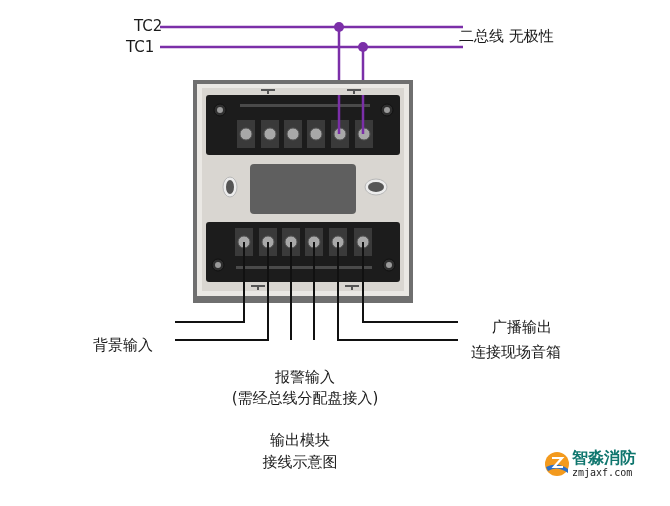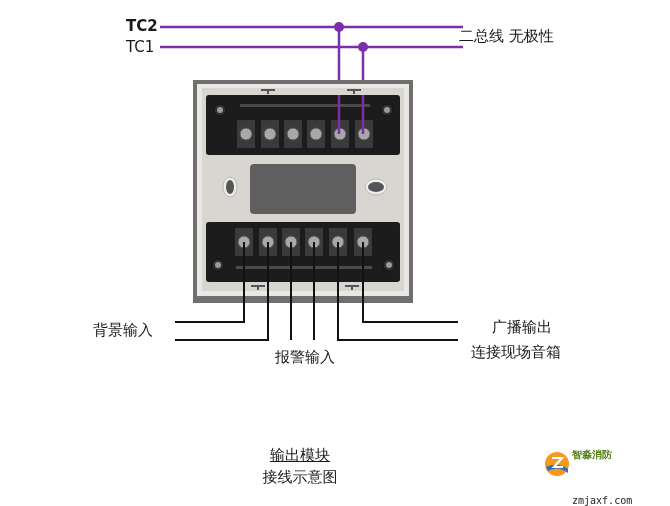--- a/index.html
+++ b/index.html
@@ -2,22 +2,22 @@
 <html><head>
   <meta charset="utf-8">
   <style>
     html, body { margin: 0; padding: 0; background: #ffffff; }
     body { width: 670px; height: 506px; position: relative; overflow: hidden;
            font-family: "DejaVu Sans", "Liberation Sans", sans-serif; color: #1a1a1a; }
     .abs { position: absolute; }
     .lbl { position: absolute; font-size: 15px; line-height: 19px; white-space: nowrap; color: #1a1a1a; }
     .center { text-align: center; }
     svg { position: absolute; left: 0; top: 0; }
-    .logo-text-cn { position: absolute; font-size: 10px; font-weight: bold; color: #4d7c0f; white-space: nowrap; }
-    .logo-text-en { position: absolute; font-size: 10px; font-family: "DejaVu Sans Mono", monospace; color: #222; white-space: nowrap; margin-top: 28px; }
+    .logo-text-cn { position: absolute; font-size: 16px; font-weight: bold; color: #0f766e; white-space: nowrap; }
+    .logo-text-en { position: absolute; font-size: 10px; font-family: "DejaVu Sans Mono", monospace; color: #222; white-space: nowrap; }
   </style>
 </head>
 <body>
 
 <svg width="670" height="506" viewBox="0 0 670 506">
 
   <g>
     <line x1="160" y1="27" x2="463" y2="27" stroke="#7b2fa8" stroke-width="2.5"></line>
     <line x1="160" y1="47" x2="463" y2="47" stroke="#7b2fa8" stroke-width="2.5"></line>
     <line x1="339" y1="27" x2="339" y2="135" stroke="#7b2fa8" stroke-width="2.5"></line>
@@ -98,35 +98,36 @@
   <g stroke="#111" stroke-width="2" fill="none">
     <polyline points="244,242 244,322 175,322"></polyline>
     <polyline points="268,242 268,340 175,340"></polyline>
     <line x1="291" y1="242" x2="291" y2="340"></line>
     <line x1="314" y1="242" x2="314" y2="340"></line>
     <polyline points="338,242 338,340 458,340"></polyline>
     <polyline points="363,242 363,322 458,322"></polyline>
   </g>
 </svg>
 
-<div class="lbl" style="left:126px; top:17px;font-weight:bold;">TC2</div>
+<div class="lbl" style="left:134px; top:17px;">TC2</div>
 <div class="lbl" style="left:126px; top:38px;text-align:center;">TC1</div>
 <div class="lbl" style="left:459px; top:27px;">二总线 无极性</div>
 
-<div class="lbl" style="left:93px; top:321px;">背景输入</div>
+<div class="lbl" style="left:93px; top:336px;">背景输入</div>
 
 <div class="lbl" style="left:492px; top:318px;">广播输出</div>
 <div class="lbl" style="left:471px; top:343px;">连接现场音箱</div>
 
 <div class="abs center" style="left:200px; top:348px; width:210px;">
-  <div class="lbl" style="position:relative; display:block;">报警输入</div>
+  <div class="lbl" style="position:relative; display:block;margin-top:20px;">报警输入</div>
+  <div class="lbl" style="position:relative; display:block; margin-top:2px;">(需经总线分配盘接入)</div>
 </div>
 
 <div class="abs center" style="left:210px; top:430px; width:180px;">
-  <div class="lbl" style="position:relative; display:block; margin-top:16px;text-decoration:underline;">输出模块</div>
+  <div class="lbl" style="position:relative; display:block; margin-top:1px;">输出模块</div>
   <div class="lbl" style="position:relative; display:block; margin-top:3px;">接线示意图</div>
 </div>
 
 <div class="abs" style="left:544px; top:451px; width:26px; height:26px;">
   <svg width="26" height="26" viewBox="0 0 26 26" style="position:static;">
     <circle cx="13" cy="13" r="12" fill="#f39a1e"></circle>
     <path d="M2 16 Q13 10 24 18 L24 22 Q13 14 4 20 Z" fill="#2a6fc9"></path>
     <path d="M8 7 L18 7 L10 16 L19 16" stroke="#ffffff" stroke-width="2.2" fill="none"></path>
   </svg>
 </div>

